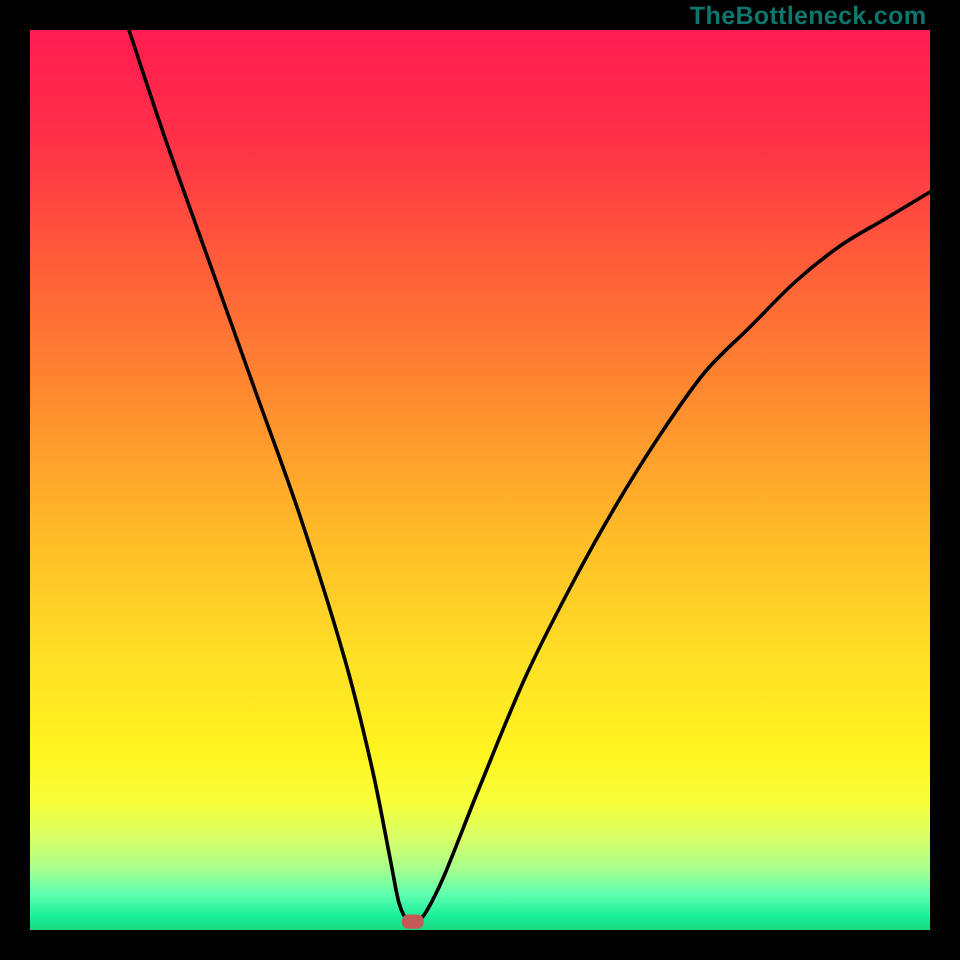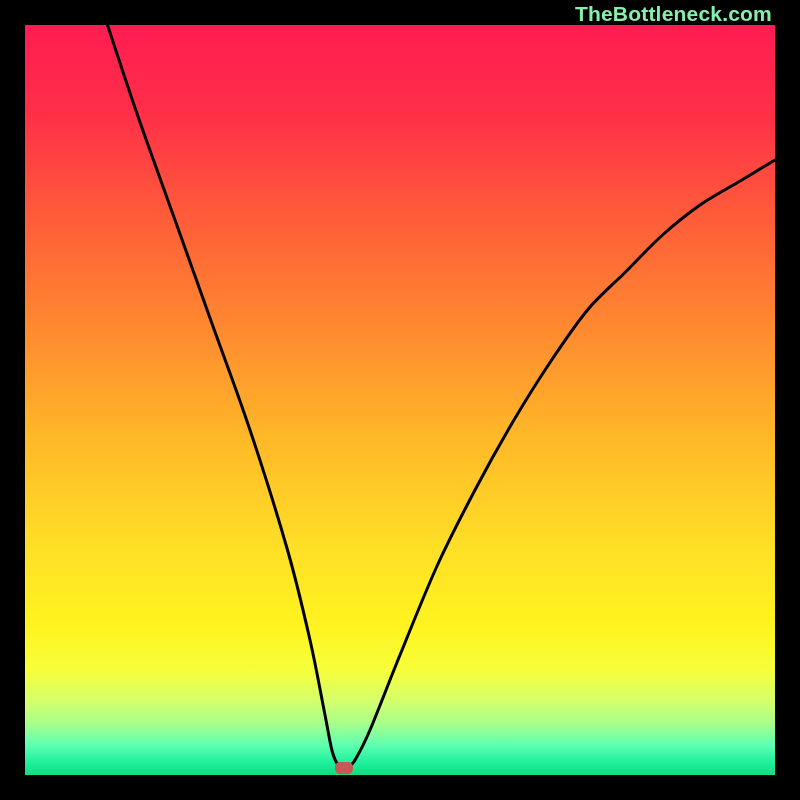--- a/index.html
+++ b/index.html
@@ -27,21 +27,21 @@
     inset: 0;
     pointer-events: none;
   }
   .watermark {
     position: absolute;
     top: 2px;
     right: 28px;
     font-family: Arial, Helvetica, sans-serif;
     font-size: 21px;
     font-weight: 600;
-    color: #86efac;
+    color: #0f766e;
     letter-spacing: 0.2px;
   }
   .marker {
     position: absolute;
     width: 18px;
     height: 12px;
     border-radius: 5px;
     transform: translate(-50%, -50%);
   }
 </style>

